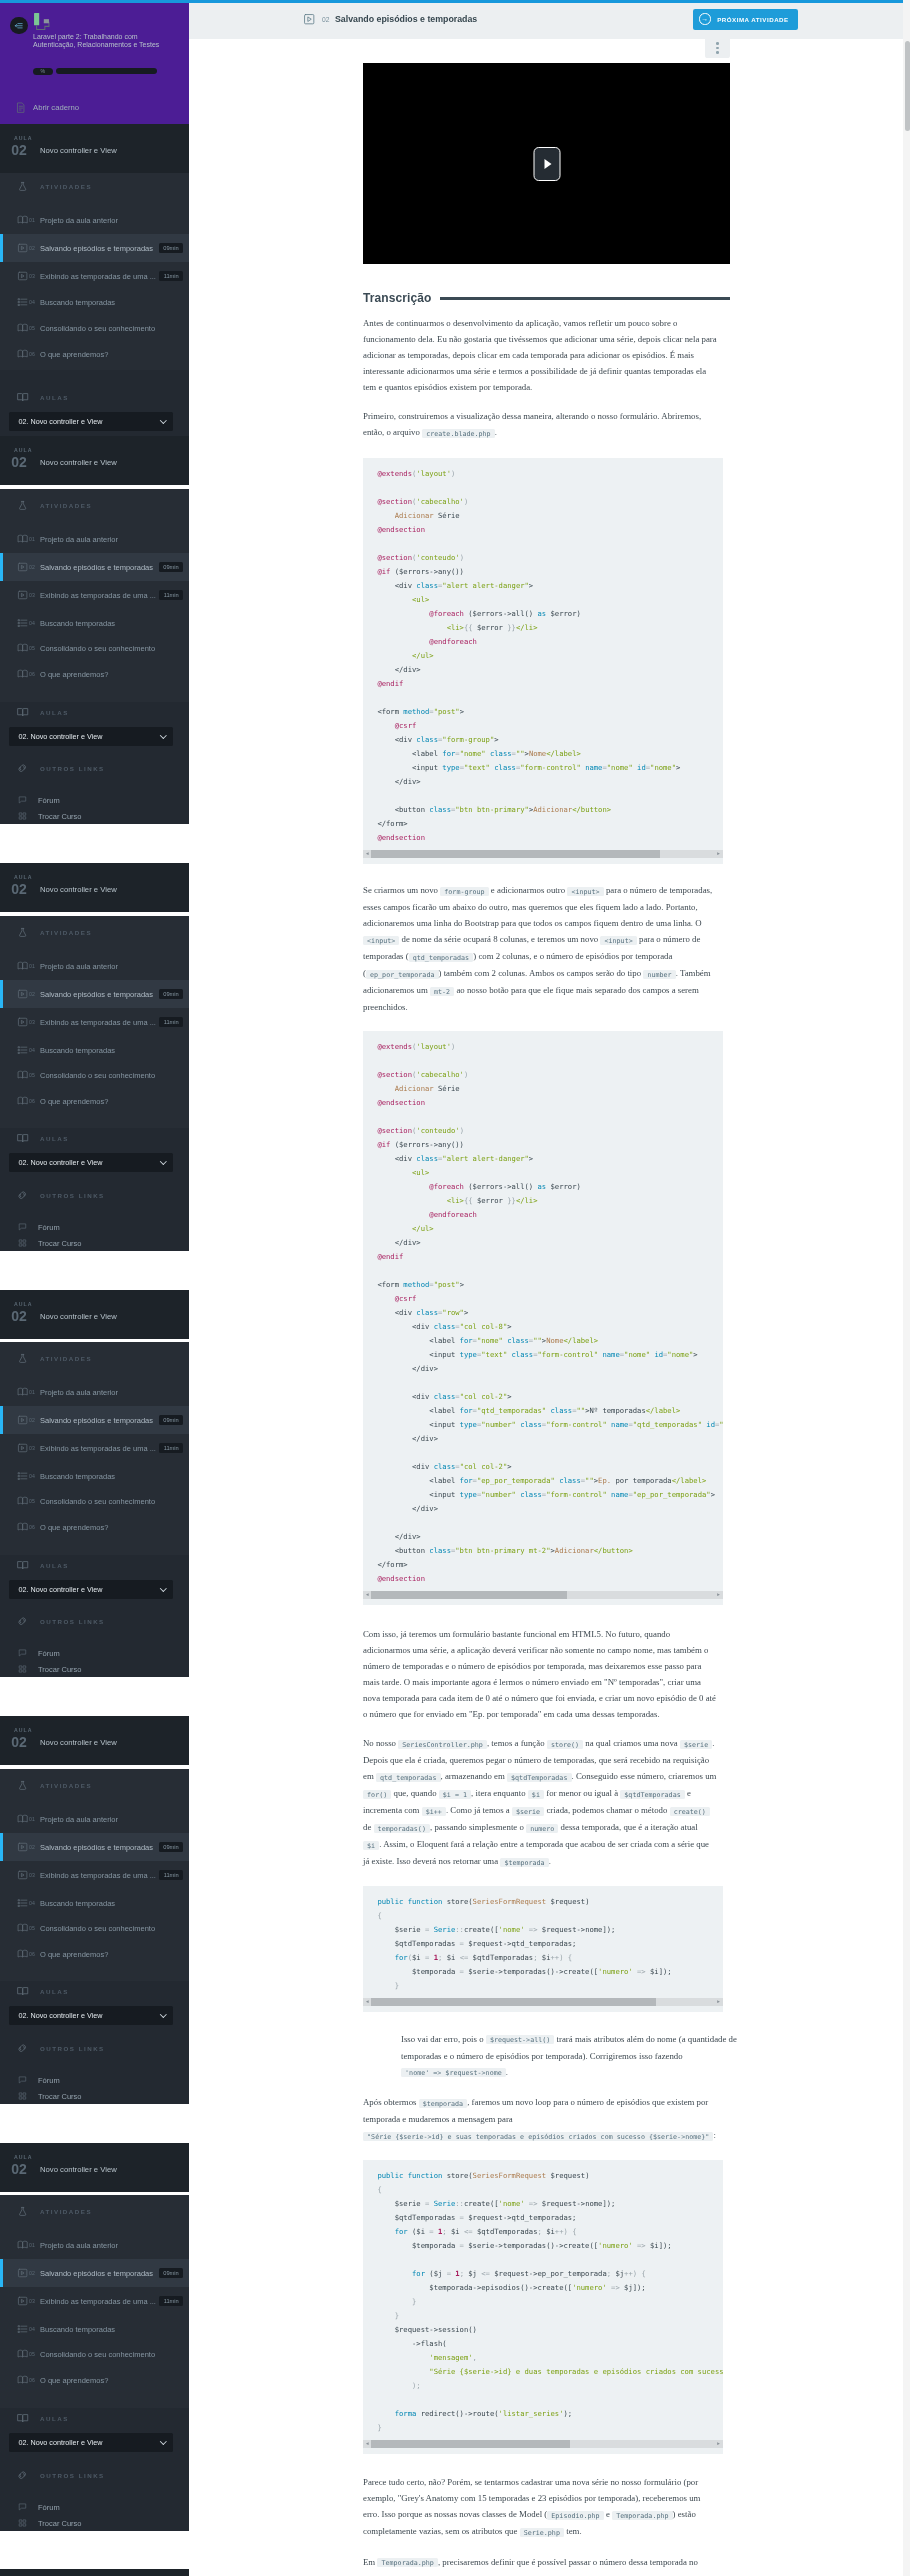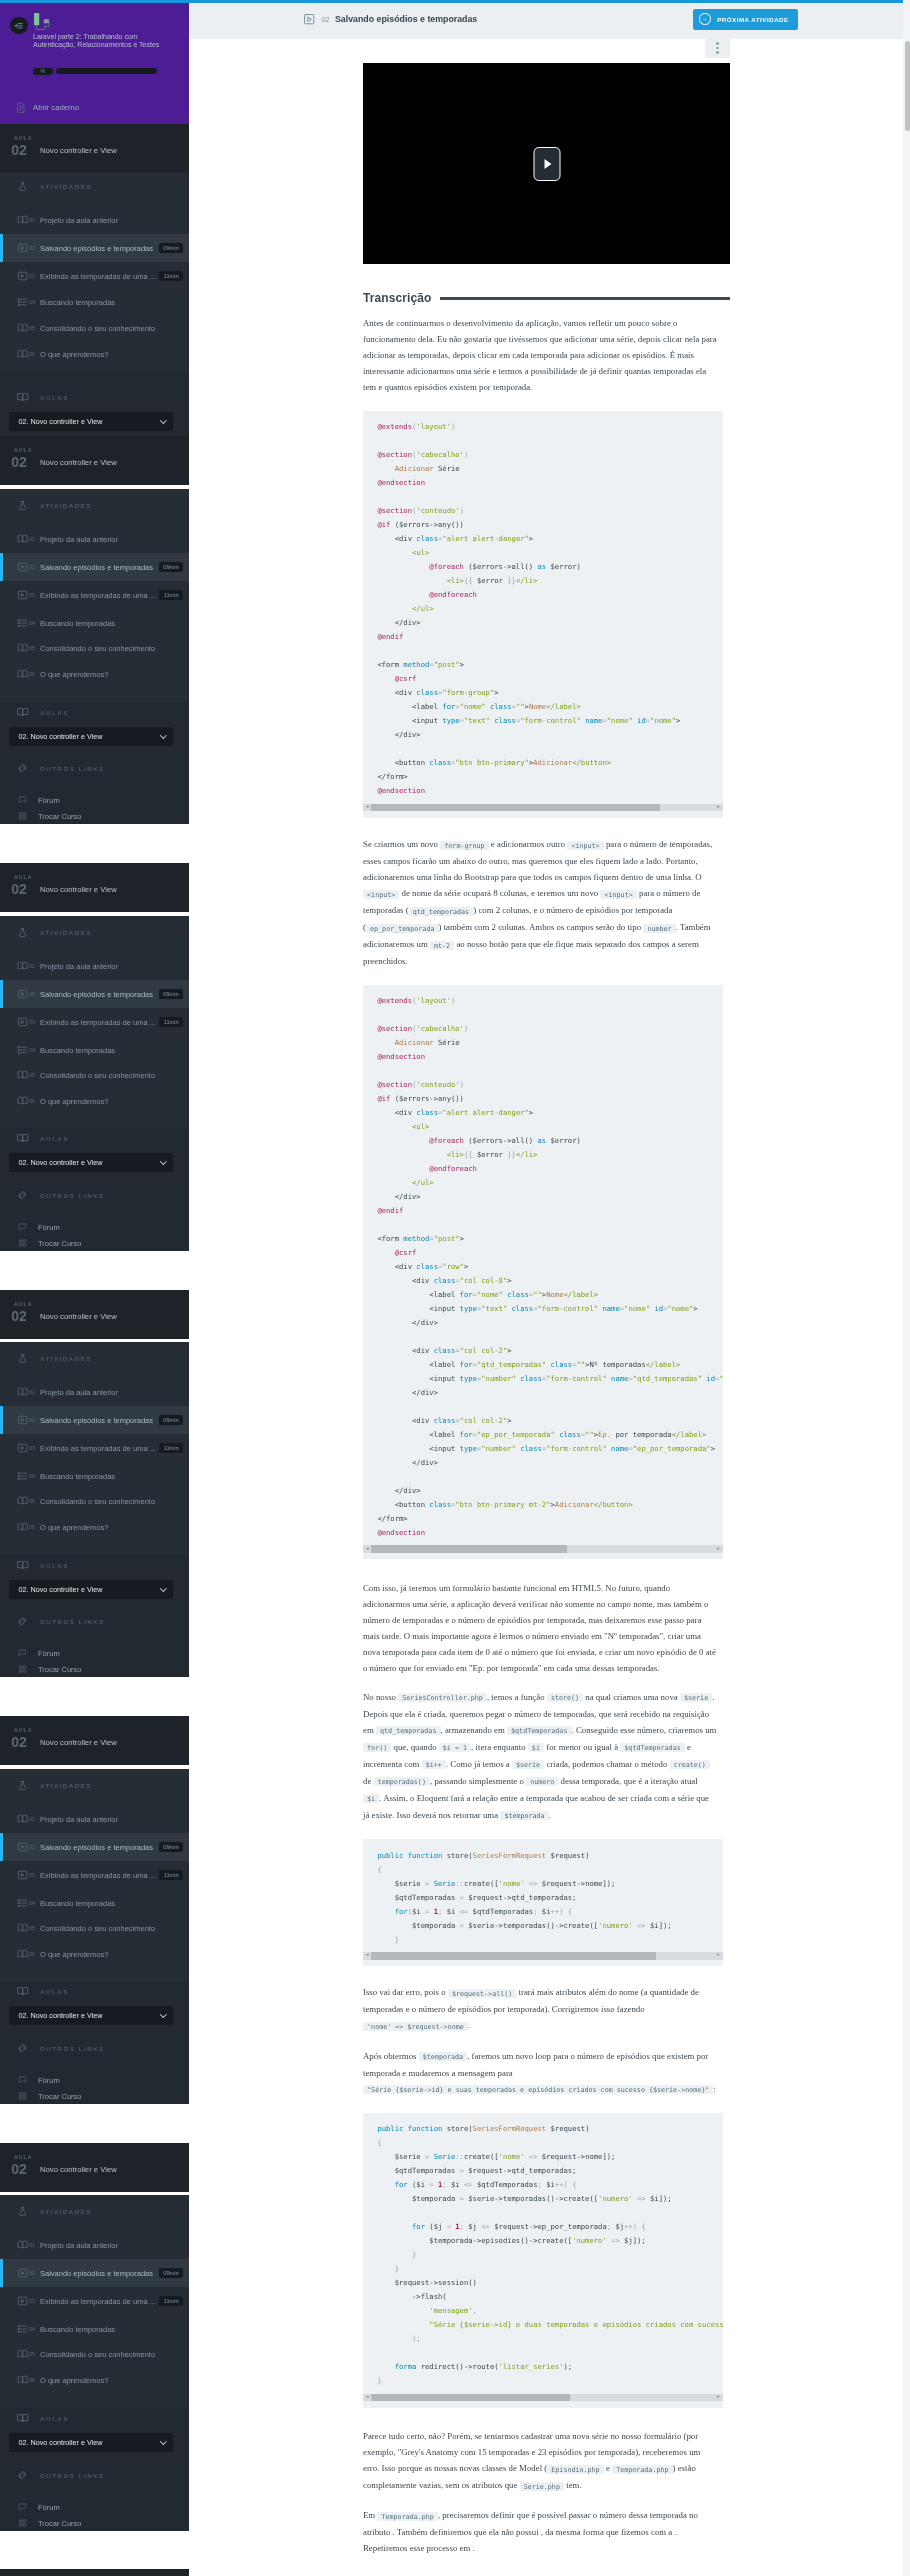--- a/index.html
+++ b/index.html
@@ -653,20 +653,21 @@
     <div class="play-btn">
         <i></i>
       </div>
   </div>
   <div class="content" id="content">
     <div class="h-row">
       <h3>Transcrição</h3>
       <div class="h-rule"></div>
     </div>
   <p class="para" style="margin-top: 9.3px;">Antes de continuarmos o desenvolvimento da aplicação, vamos refletir um pouco sobre o funcionamento dela. Eu não gostaria que tivéssemos que adicionar uma série, depois clicar nela para adicionar as temporadas, depois clicar em cada temporada para adicionar os episódios. É mais interessante adicionarmos uma série e termos a possibilidade de já definir quantas temporadas ela tem e quantos episódios existem por temporada.</p>
+      <p class="para" style="margin-top: 13.4px;">Primeiro, construiremos a visualização dessa maneira, alterando o nosso formulário. Abriremos, então, o arquivo <span class="inline-code">create.blade.php</span>.</p>
       <div class="code-block" style="margin-top: 16.5px;">
         <pre><span class="tk-d">@extends</span><span class="tk-g">(</span><span class="tk-s">'layout'</span><span class="tk-g">)</span>
 
 <span class="tk-d">@section</span><span class="tk-g">(</span><span class="tk-s">'cabecalho'</span><span class="tk-g">)</span>
 <span class="tk-t">    Adicionar </span><span class="tk-n">Série</span>
 <span class="tk-d">@endsection</span>
 
 <span class="tk-d">@section</span><span class="tk-g">(</span><span class="tk-s">'conteudo'</span><span class="tk-g">)</span>
 <span class="tk-d">@if</span><span class="tk-n"> ($errors-&gt;any())</span>
 <span class="tk-n">    &lt;div </span><span class="tk-a">class</span><span class="tk-g">=</span><span class="tk-s">"alert alert-danger"</span><span class="tk-n">&gt;</span>
@@ -753,21 +754,21 @@
 <span class="tk-a">    for</span><span class="tk-g">(</span><span class="tk-n">$i </span><span class="tk-g">=</span><span class="tk-n"> </span><span class="tk-m">1</span><span class="tk-g">;</span><span class="tk-n"> $i </span><span class="tk-g">&lt;=</span><span class="tk-n"> $qtdTemporadas</span><span class="tk-g">;</span><span class="tk-n"> $i</span><span class="tk-g">++)</span><span class="tk-n"> </span><span class="tk-g">{</span>
 <span class="tk-n">        $temporada </span><span class="tk-g">=</span><span class="tk-n"> $serie-&gt;temporadas()-&gt;create([</span><span class="tk-s">'numero'</span><span class="tk-g"> =&gt;</span><span class="tk-n"> $i]);</span>
 <span class="tk-g">    }</span>
 </pre>
         <div class="h-scroll">
           <div class="h-thumb" style="width: 285px;"></div>
           <span class="h-arr" style="left: 2.1px;">◄</span>
           <span class="h-arr" style="right: 2.1px;">►</span>
         </div>
       </div>
-      <p class="para" style="margin-top: 18.5px;">Isso vai dar erro, pois o <span class="inline-code">$request-&gt;all()</span> trará mais atributos além do nome (a quantidade de temporadas e o número de episódios por temporada). Corrigiremos isso fazendo <span class="inline-code">'nome' =&gt; $request-&gt;nome</span>.</p>
+      <p class="para" style="margin-top: 18.5px; margin-left: 38px;">Isso vai dar erro, pois o <span class="inline-code">$request-&gt;all()</span> trará mais atributos além do nome (a quantidade de temporadas e o número de episódios por temporada). Corrigiremos isso fazendo <span class="inline-code">'nome' =&gt; $request-&gt;nome</span>.</p>
       <p class="para" style="margin-top: 13.4px;">Após obtermos <span class="inline-code">$temporada</span>, faremos um novo loop para o número de episódios que existem por temporada e mudaremos a mensagem para <span class="inline-code">"Série {$serie-&gt;id} e suas temporadas e episódios criados com sucesso {$serie-&gt;nome}"</span>:</p>
       <div class="code-block" style="margin-top: 15.5px;">
         <pre><span class="tk-a">public</span><span class="tk-n"> </span><span class="tk-a">function</span><span class="tk-n"> store(</span><span class="tk-t">SeriesFormRequest</span><span class="tk-n"> $request)</span>
 <span class="tk-g">{</span>
 <span class="tk-n">    $serie </span><span class="tk-g">=</span><span class="tk-n"> </span><span class="tk-a">Serie</span><span class="tk-g">::</span><span class="tk-n">create([</span><span class="tk-s">'nome'</span><span class="tk-g"> =&gt;</span><span class="tk-n"> $request-&gt;nome]);</span>
 <span class="tk-n">    $qtdTemporadas </span><span class="tk-g">=</span><span class="tk-n"> $request-&gt;qtd_temporadas;</span>
 <span class="tk-a">    for</span><span class="tk-n"> ($i </span><span class="tk-g">=</span><span class="tk-n"> </span><span class="tk-m">1</span><span class="tk-g">;</span><span class="tk-n"> $i </span><span class="tk-g">&lt;=</span><span class="tk-n"> $qtdTemporadas</span><span class="tk-g">;</span><span class="tk-n"> $i</span><span class="tk-g">++)</span><span class="tk-n"> </span><span class="tk-g">{</span>
 <span class="tk-n">        $temporada </span><span class="tk-g">=</span><span class="tk-n"> $serie-&gt;temporadas()-&gt;create([</span><span class="tk-s">'numero'</span><span class="tk-g"> =&gt;</span><span class="tk-n"> $i]);</span>
 
 <span class="tk-a">        for</span><span class="tk-n"> ($j </span><span class="tk-g">=</span><span class="tk-n"> </span><span class="tk-m">1</span><span class="tk-g">;</span><span class="tk-n"> $j </span><span class="tk-g">&lt;=</span><span class="tk-n"> $request-&gt;ep_por_temporada</span><span class="tk-g">;</span><span class="tk-n"> $j</span><span class="tk-g">++)</span><span class="tk-n"> </span><span class="tk-g">{</span>

